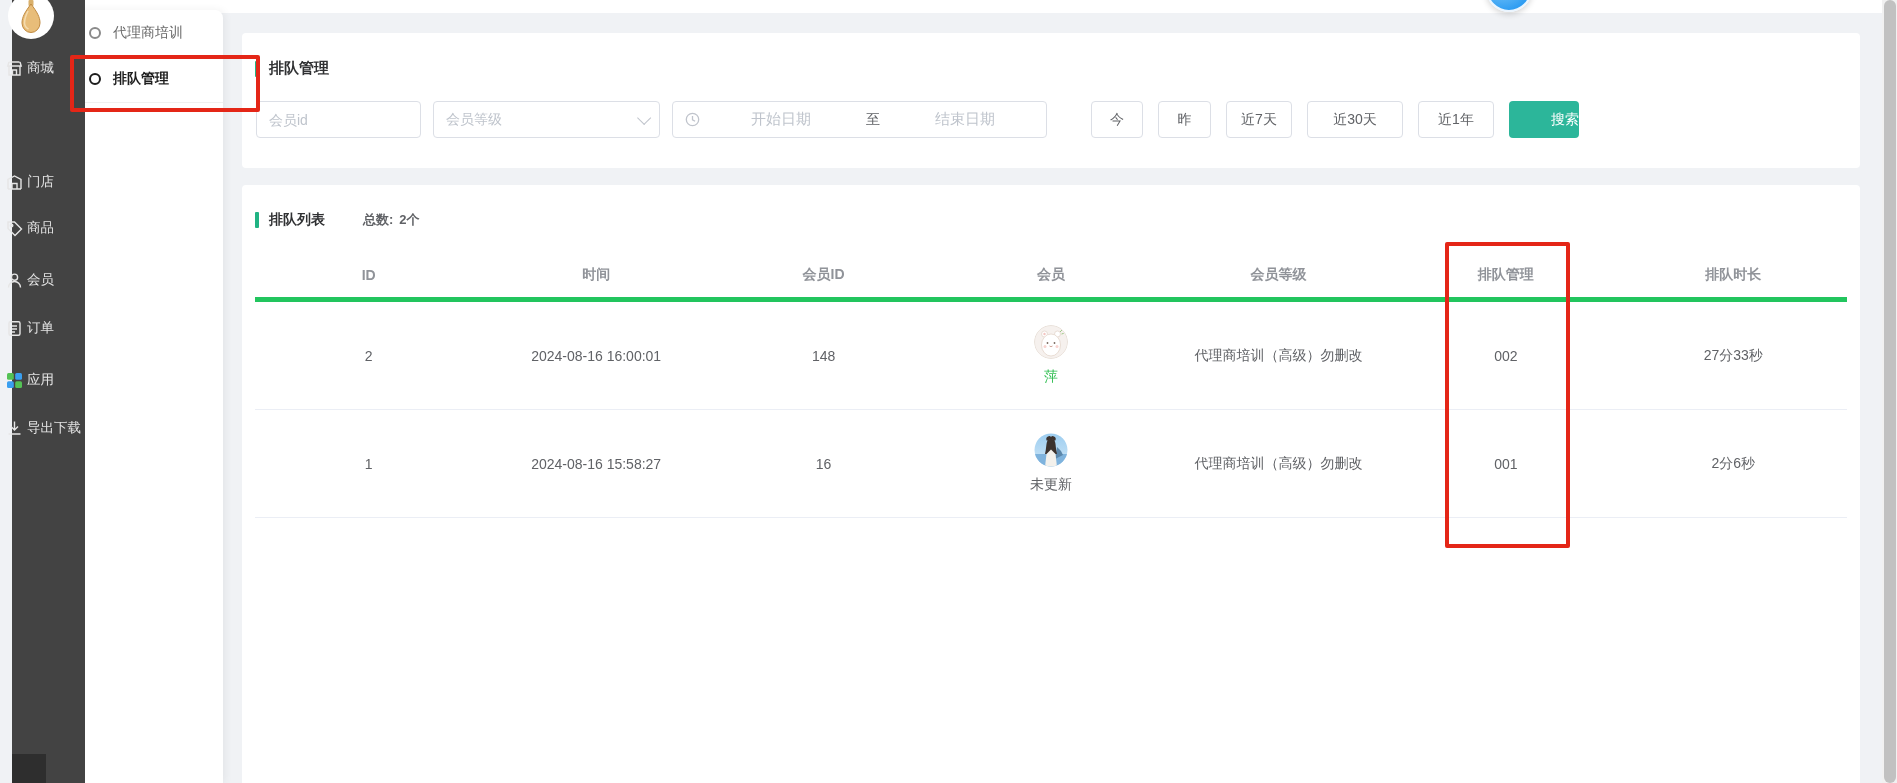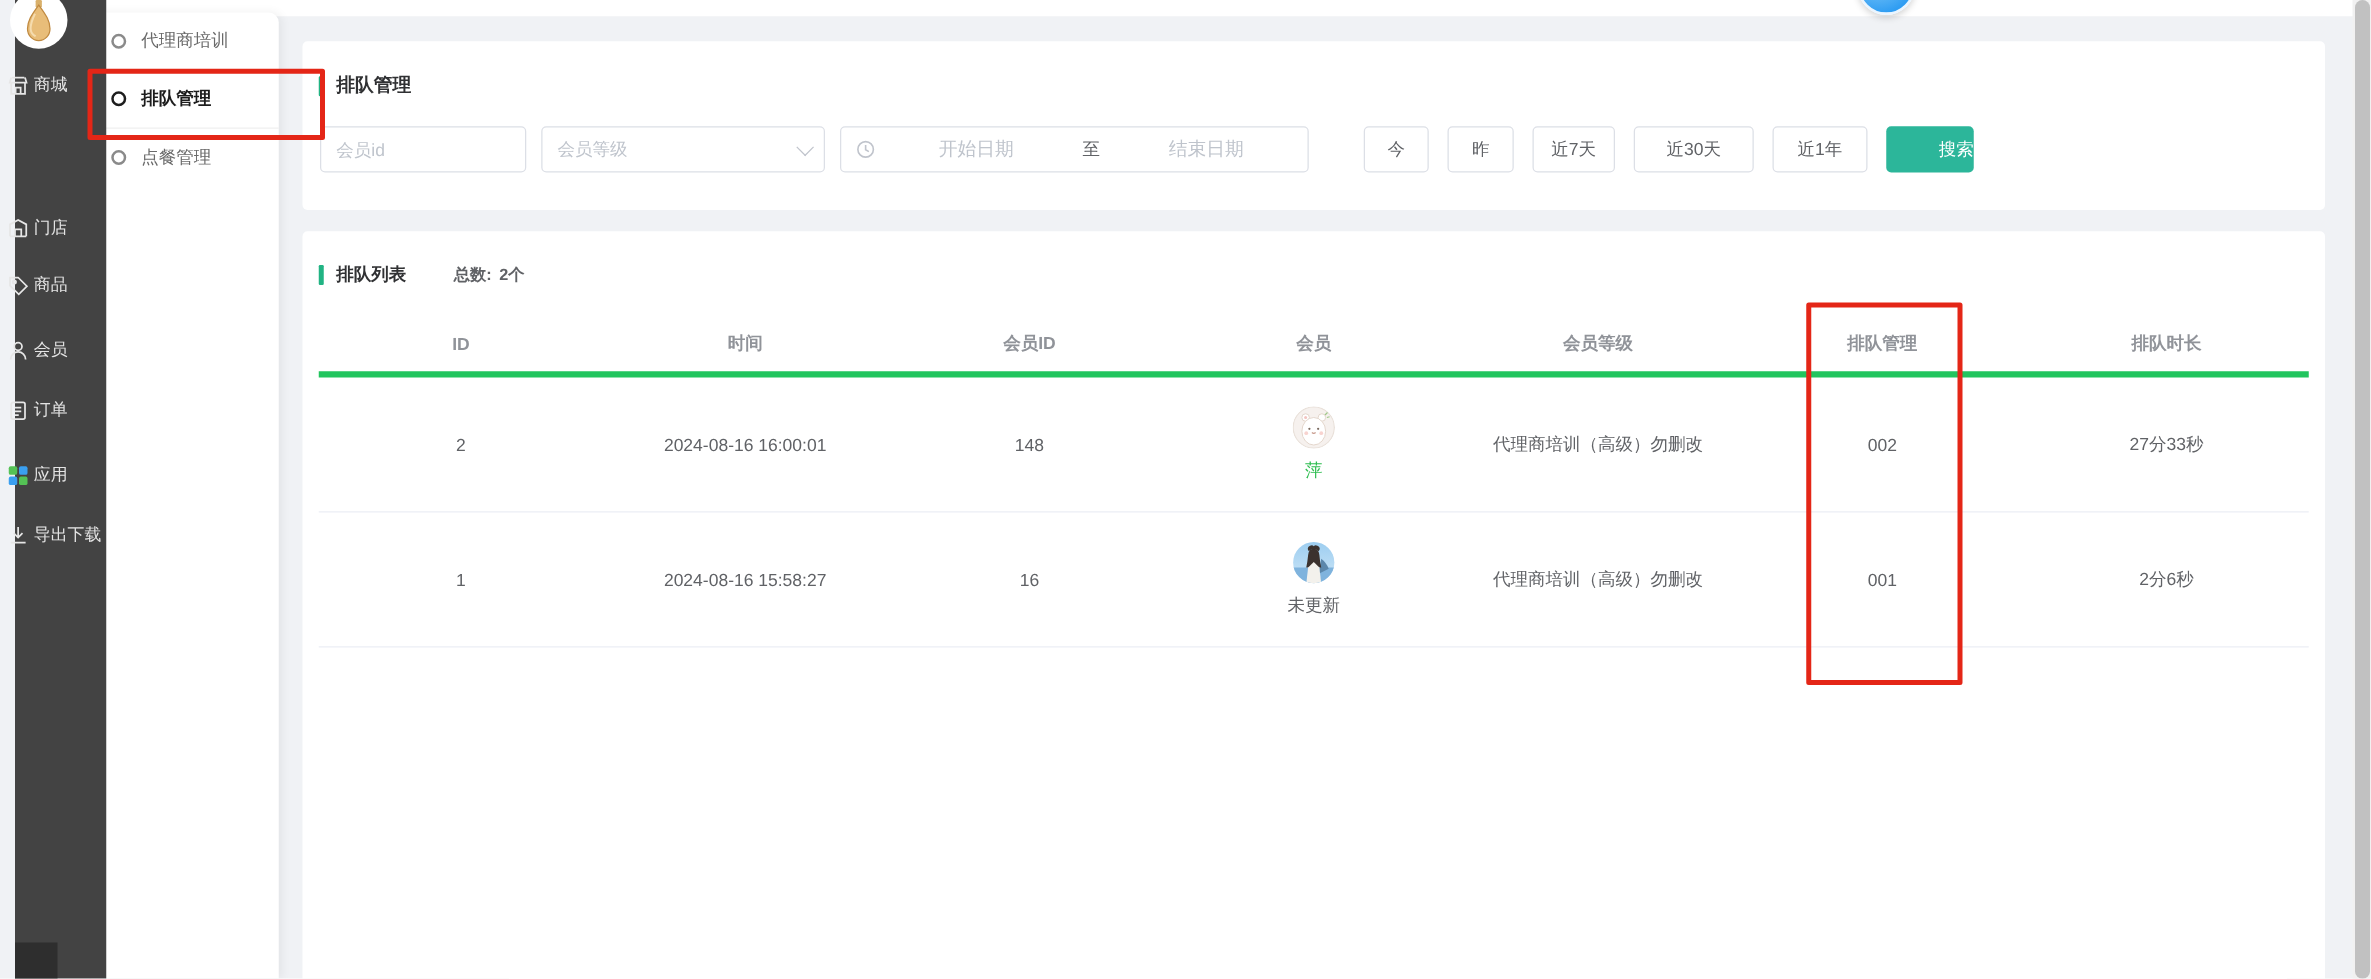--- a/index.html
+++ b/index.html
@@ -159,24 +159,20 @@
   </div>
 
   <div class="submenu">
     <div class="sub-item bordered">
       <span class="sub-dot"></span>
       <span class="sub-lb">代理商培训</span>
     </div>
     <div class="sub-item bordered active">
       <span class="sub-dot"></span>
       <span class="sub-lb">排队管理</span>
-    </div>
-    <div class="sub-item">
-      <span class="sub-dot"></span>
-      <span class="sub-lb">点餐管理</span>
     </div>
   </div>
 
   <div class="card filter">
     <div class="card-title" style="margin-top:26px;">
       <span class="gbar"></span>
       <span class="ct-text">排队管理</span>
     </div>
     <div class="filter-row">
       <input class="f-input w-id" type="text" placeholder="会员id" style="">

